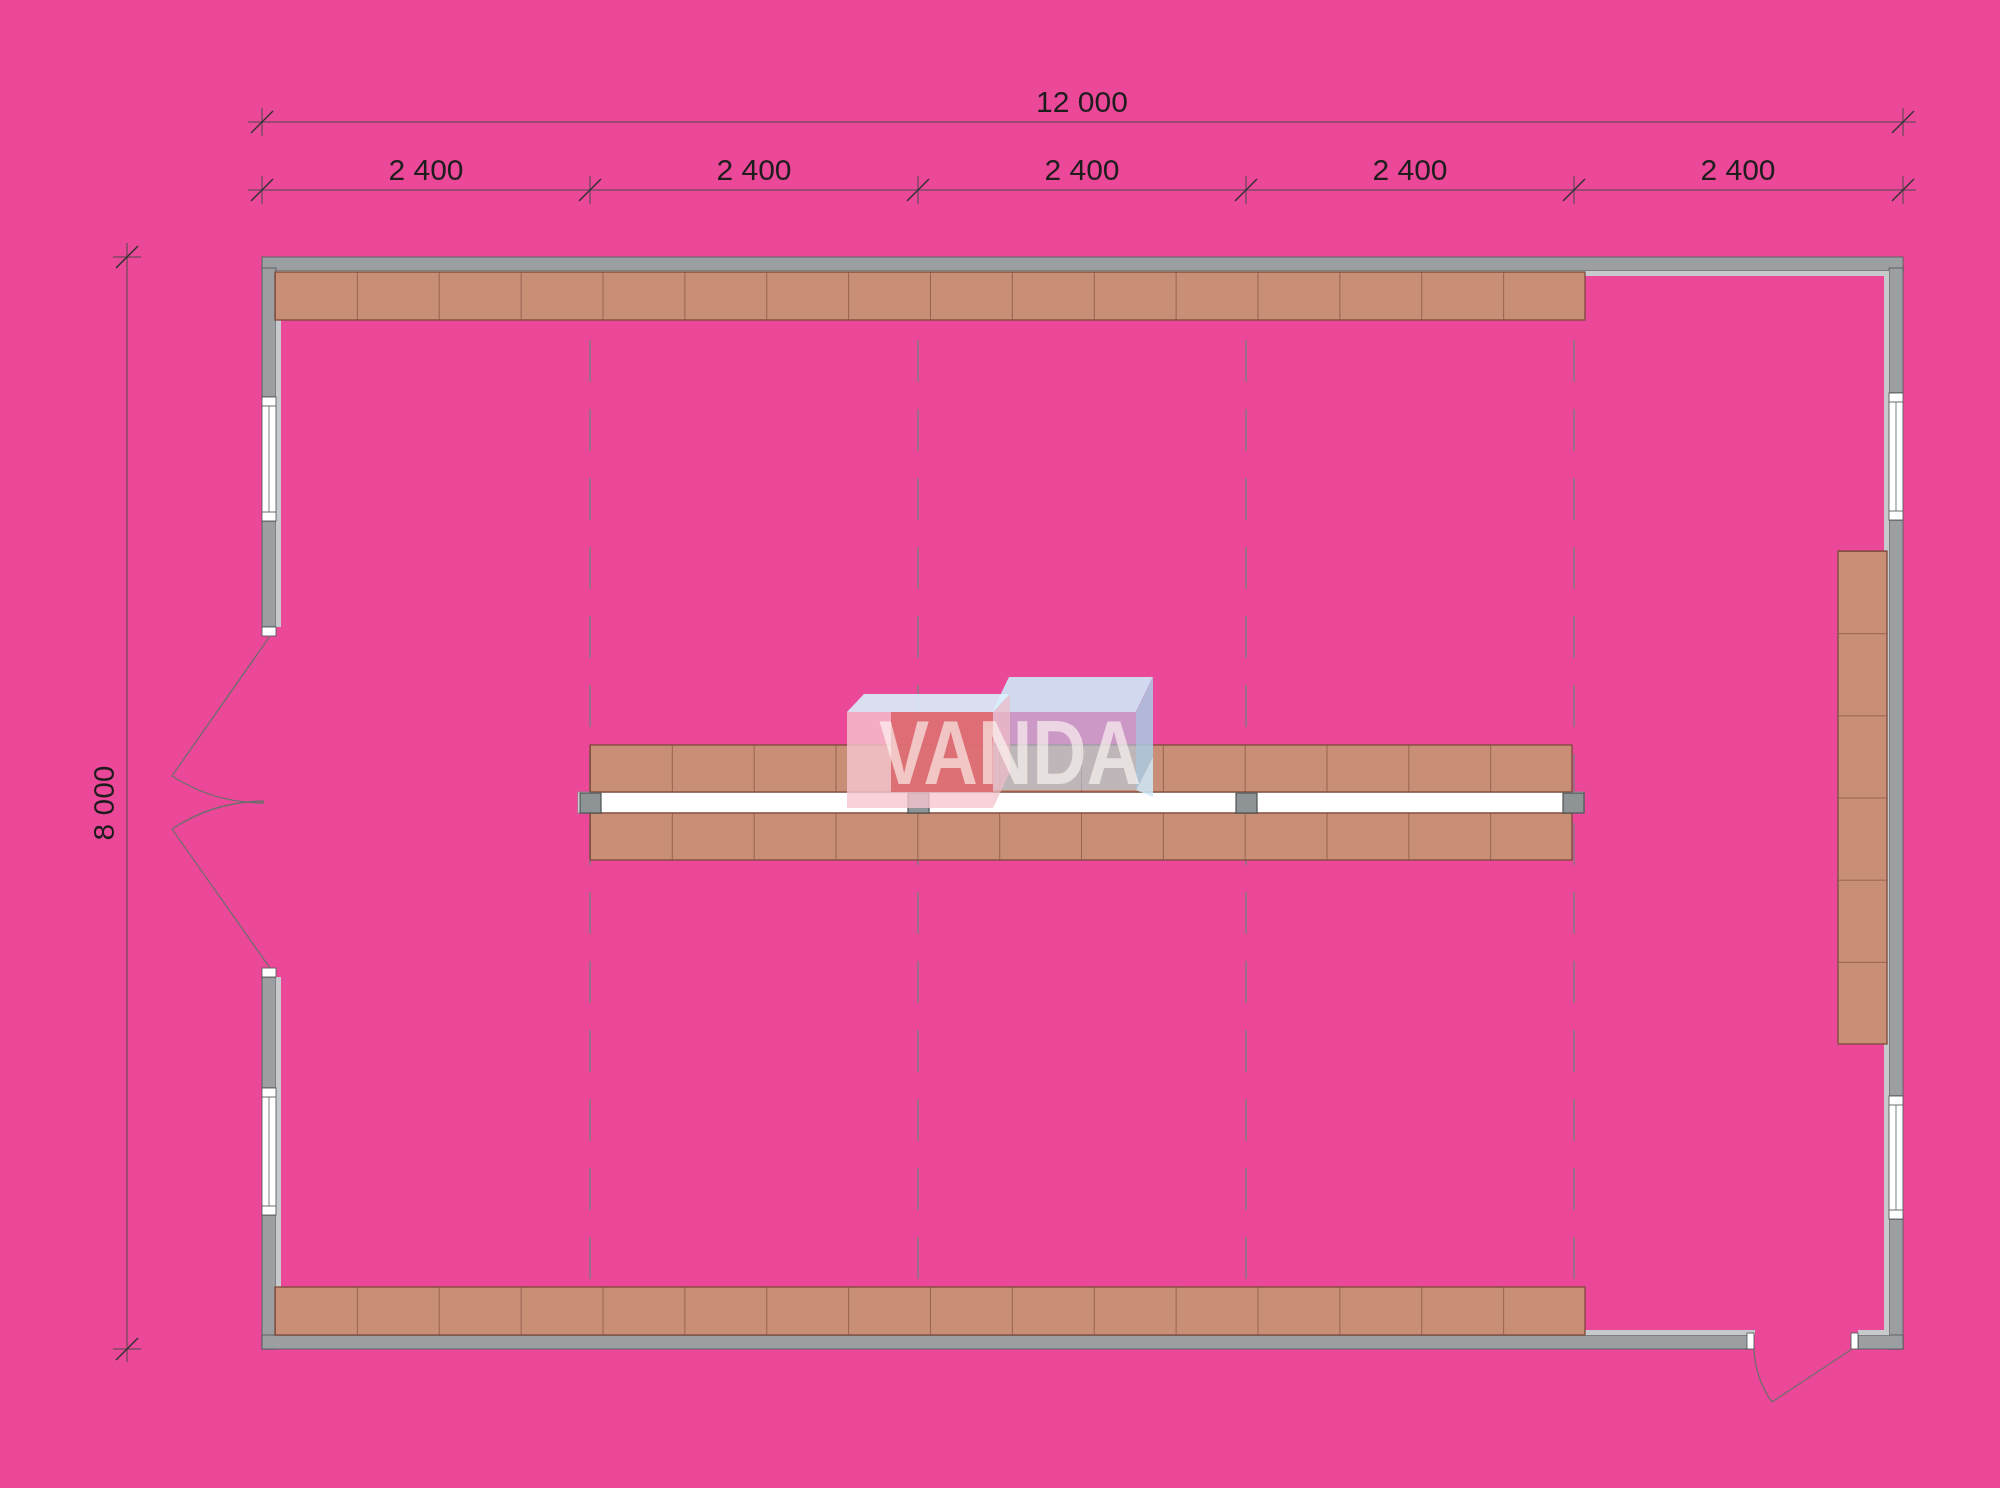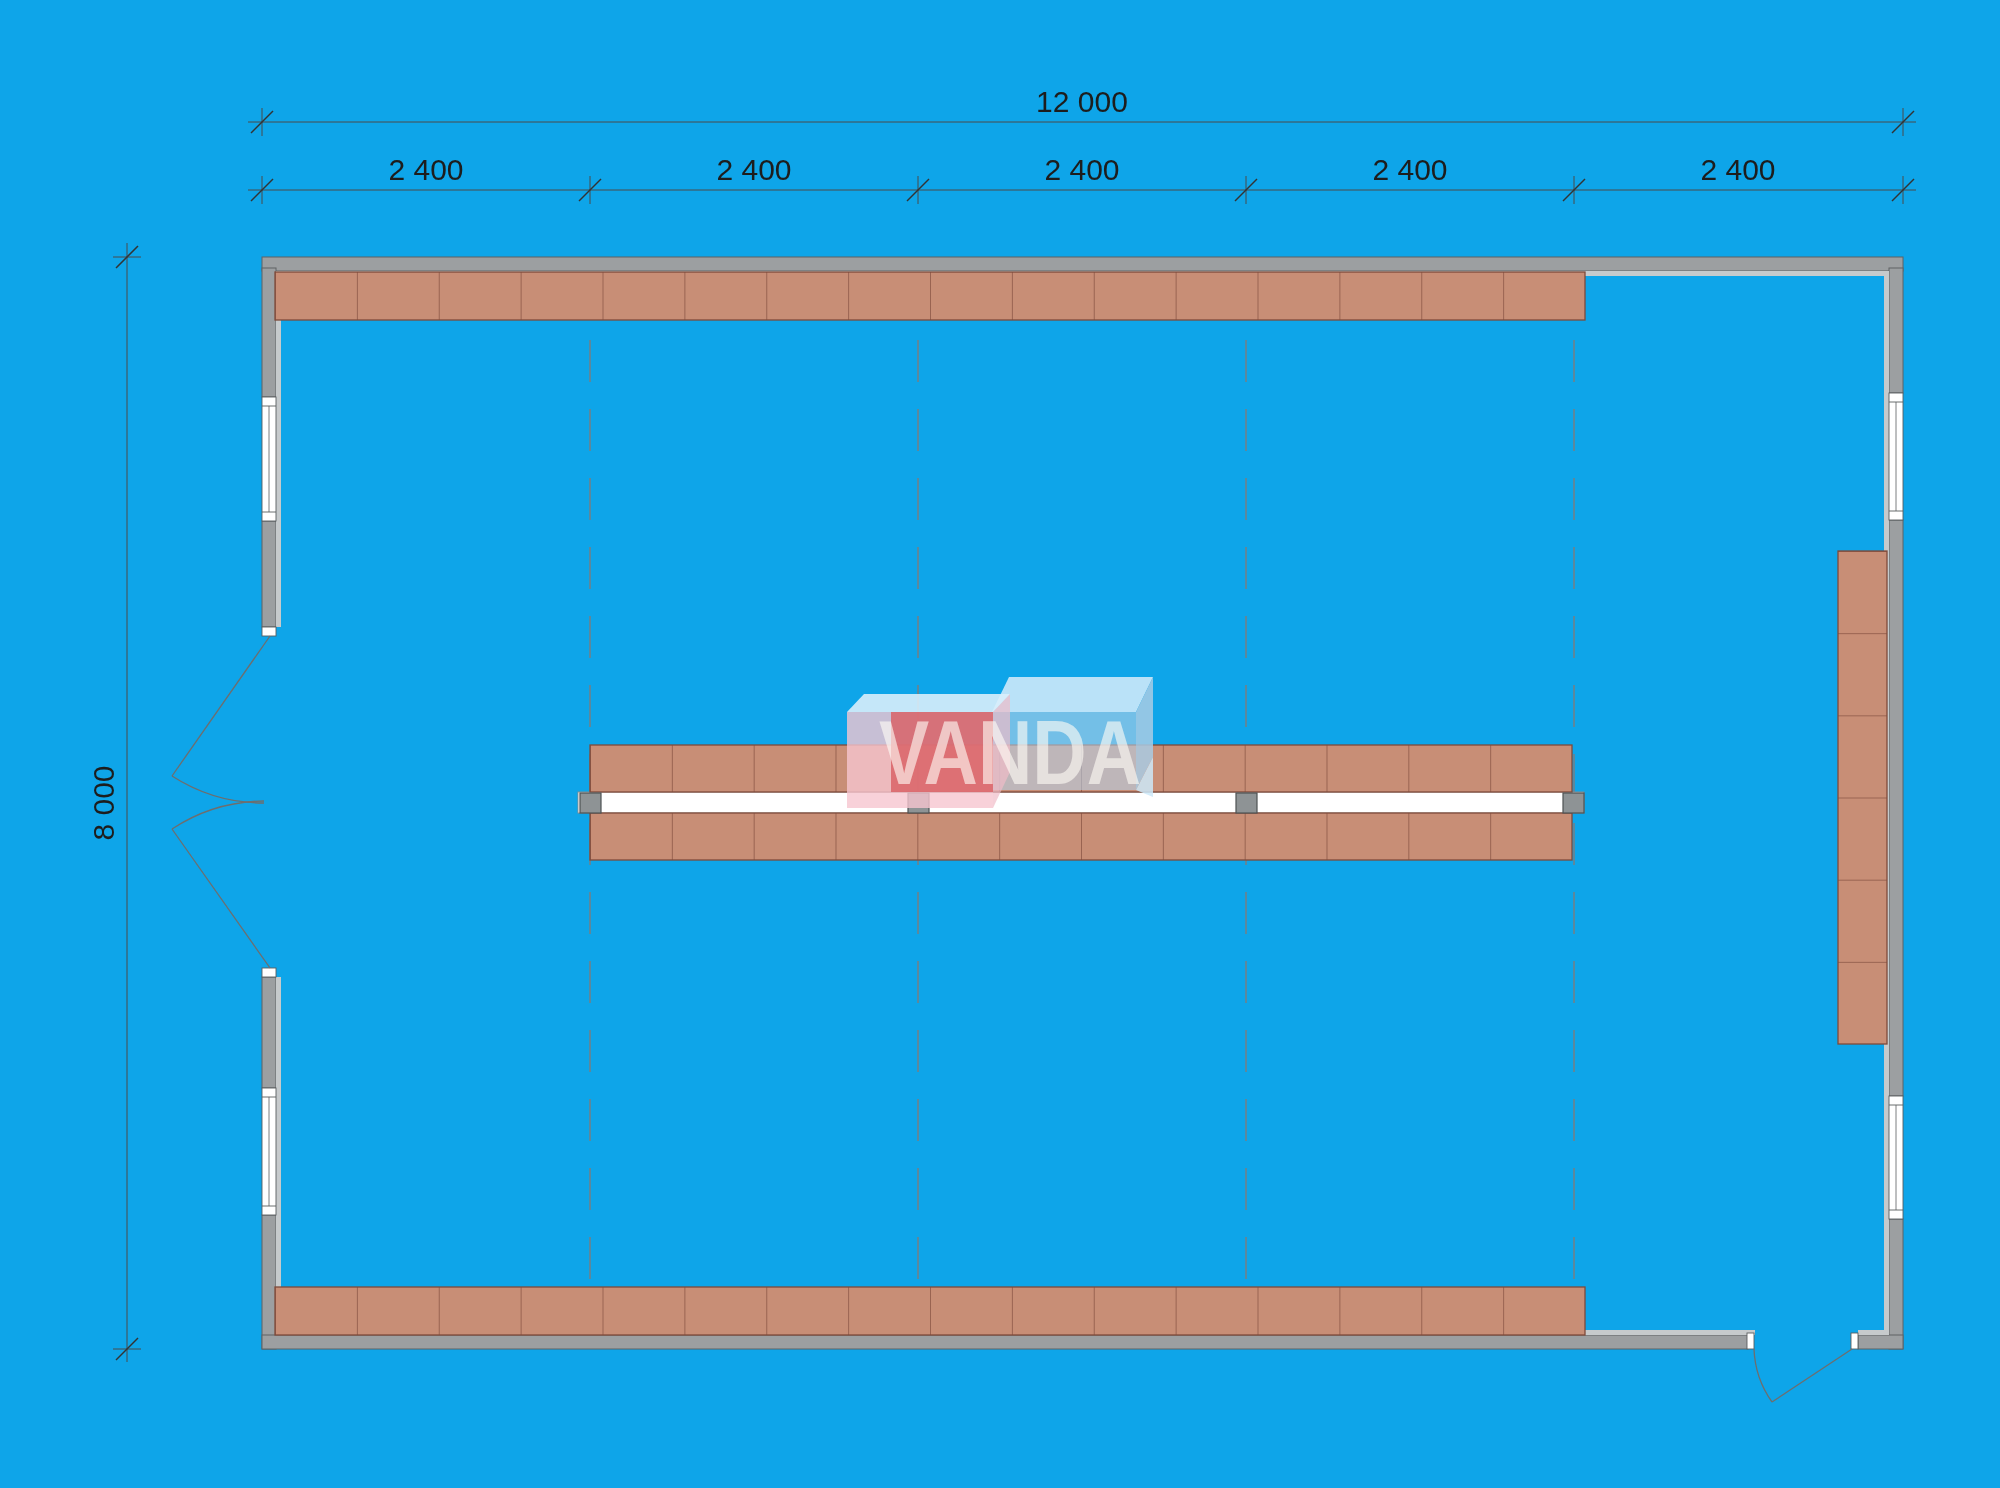--- a/index.html
+++ b/index.html
@@ -1,17 +1,17 @@
 <!DOCTYPE html>
 <html><head>
 <meta charset="utf-8">
 <style>
   html,body{margin:0;padding:0;background:#ffffff;}
   body{font-family:"Liberation Sans", sans-serif;}
-  .page{width:2000px;height:1488px;position:relative;background:#0ea5e9;overflow:hidden;}
+  .page{width:2000px;height:1488px;position:relative;background:#ec4899;overflow:hidden;}
   svg{display:block;}
   text{font-family:"Liberation Sans","DejaVu Sans",sans-serif;}
   .dim-label{font-size:30px;fill:#1d1d1d;}
   .watermark-text{font-size:90px;font-weight:bold;fill:rgba(255,251,246,0.62);}
 </style>
 </head>
 <body>
 
 <div class="page">
 <svg width="2000" height="1488" viewBox="0 0 2000 1488">

